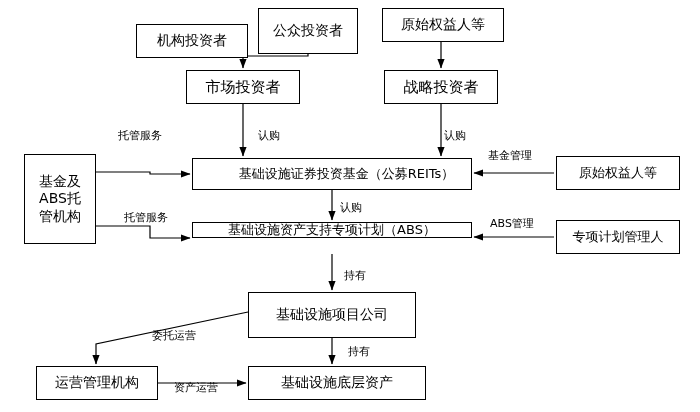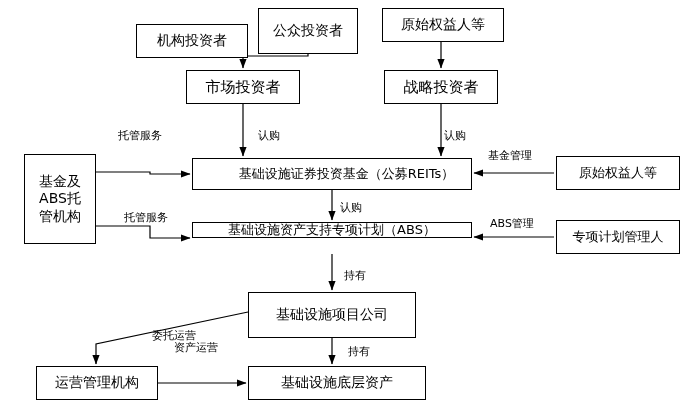--- a/index.html
+++ b/index.html
@@ -118,16 +118,16 @@
 
   <div class="edge-label" style="left:258px;top:128px;">认购</div>
   <div class="edge-label" style="left:444px;top:128px;">认购</div>
   <div class="edge-label" style="left:118px;top:128px;">托管服务</div>
   <div class="edge-label" style="left:124px;top:210px;">托管服务</div>
   <div class="edge-label" style="left:488px;top:148px;">基金管理</div>
   <div class="edge-label" style="left:340px;top:200px;">认购</div>
   <div class="edge-label" style="left:490px;top:216px;">ABS管理</div>
   <div class="edge-label" style="left:344px;top:268px;">持有</div>
   <div class="edge-label" style="left:152px;top:328px;">委托运营</div>
-  <div class="edge-label" style="left:174px;top:340px;">资产运营</div>
+  <div class="edge-label" style="left:174px;top:380px;">资产运营</div>
   <div class="edge-label" style="left:348px;top:344px;">持有</div>
 
 </div>
 
 </body></html>

